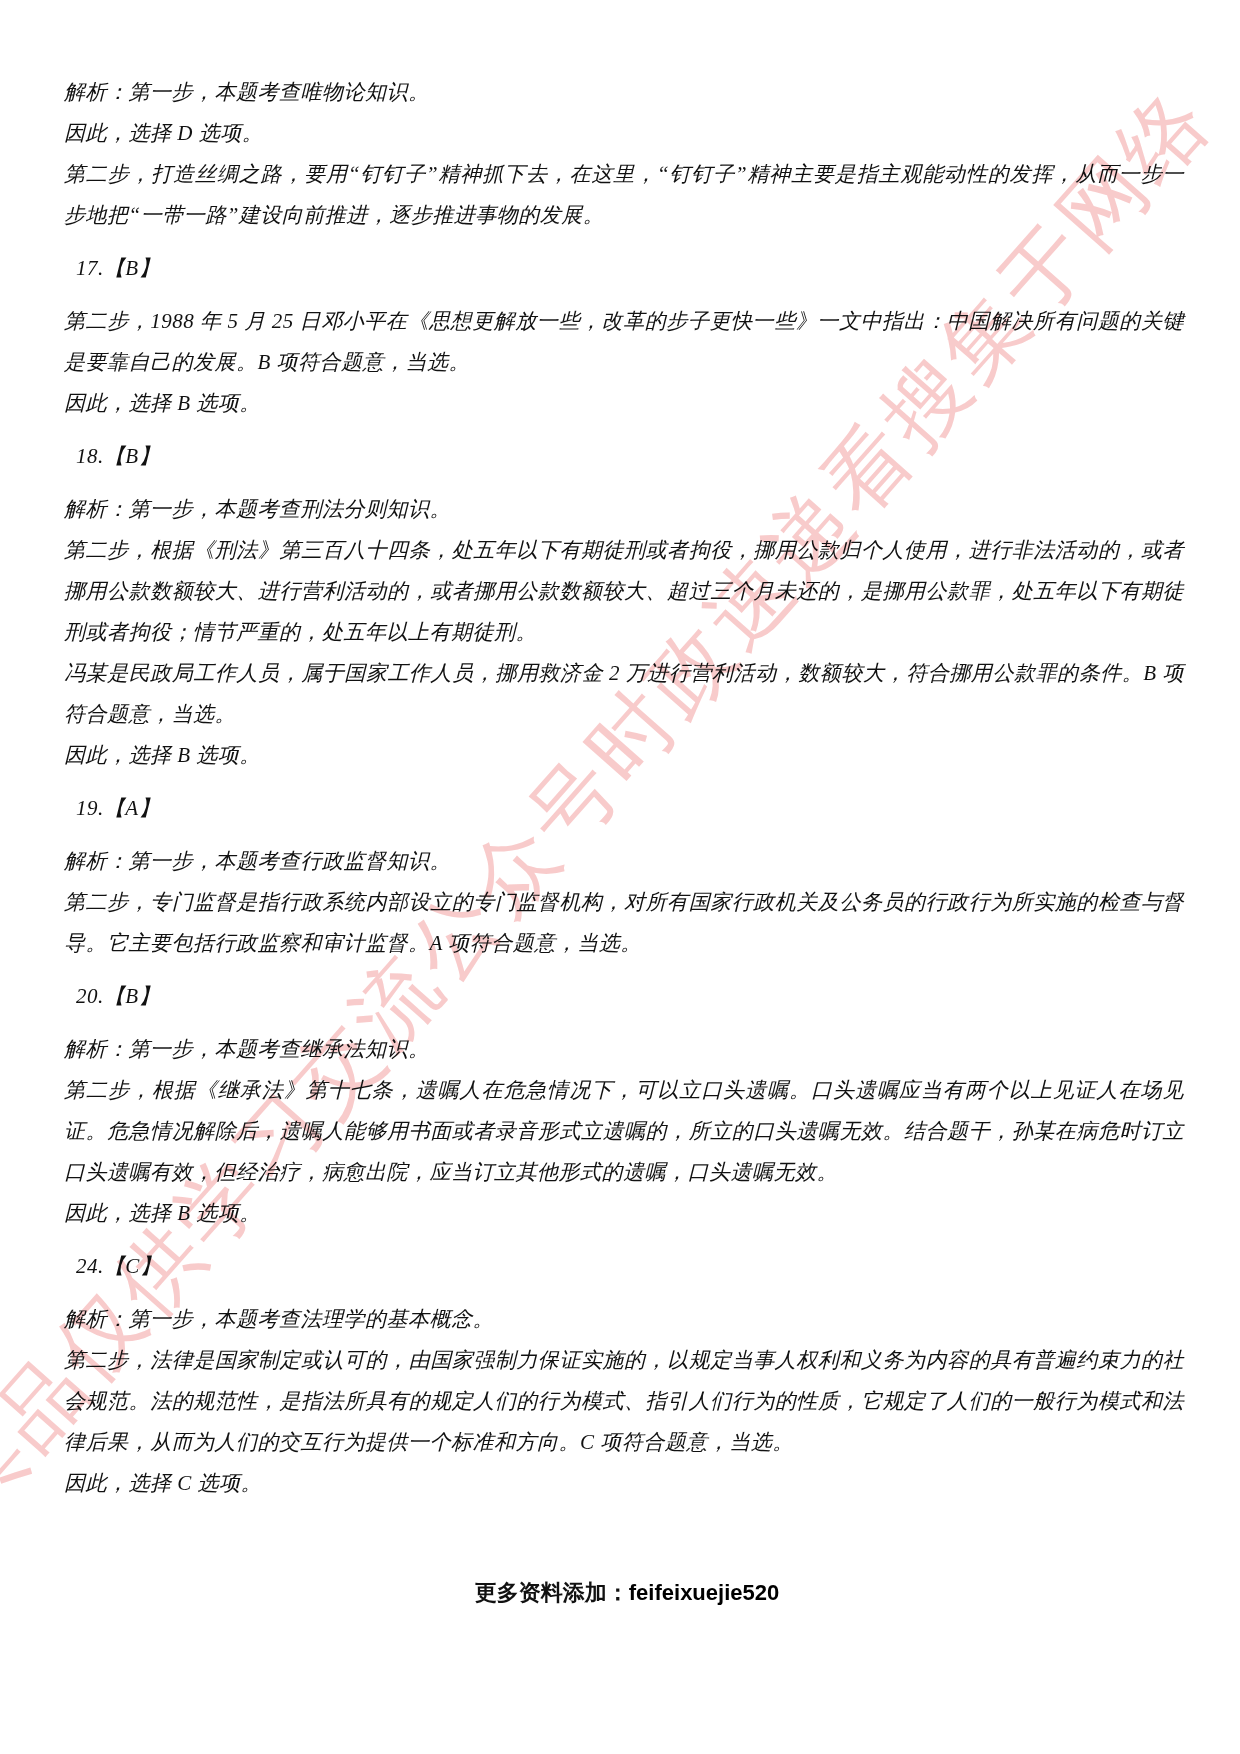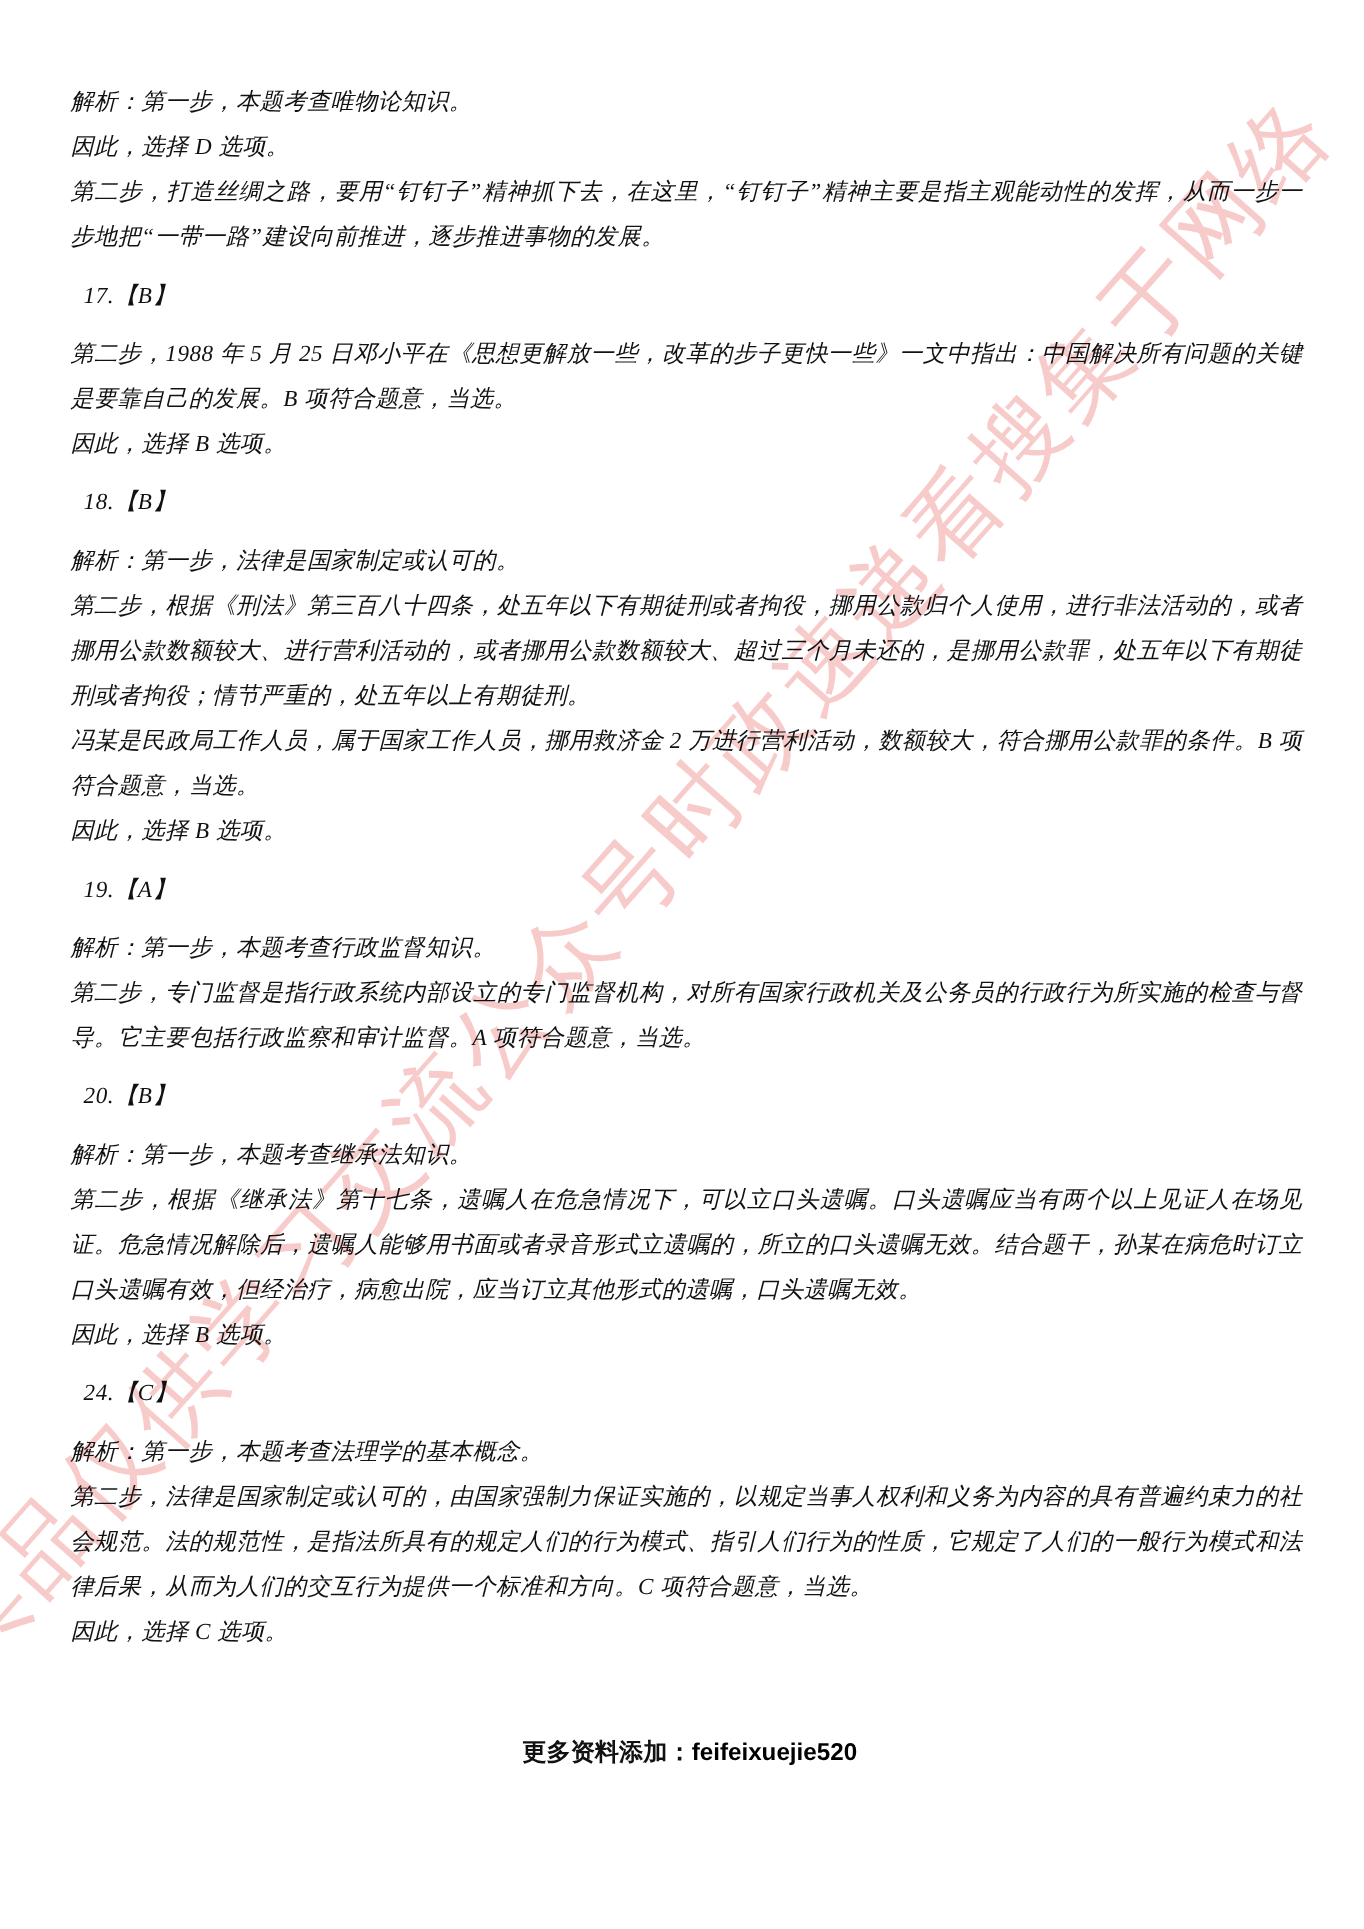--- a/index.html
+++ b/index.html
@@ -77,21 +77,21 @@
   <div class="watermark">非卖品仅供学习交流公众号时政速递看搜集于网络</div>
 
   <div class="content">
       <p>解析：第一步，本题考查唯物论知识。</p>
       <p>因此，选择 D 选项。</p>
       <p>第二步，打造丝绸之路，要用“钉钉子”精神抓下去，在这里，“钉钉子”精神主要是指主观能动性的发挥，从而一步一步地把“一带一路”建设向前推进，逐步推进事物的发展。</p>
       <p class="sec-heading">17.【B】</p>
       <p>第二步，1988 年 5 月 25 日邓小平在《思想更解放一些，改革的步子更快一些》一文中指出：中国解决所有问题的关键是要靠自己的发展。B 项符合题意，当选。</p>
       <p>因此，选择 B 选项。</p>
       <p class="sec-heading">18.【B】</p>
-      <p>解析：第一步，法律是国家制定或认可的。</p>
+      <p>解析：第一步，本题考查刑法分则知识。</p>
       <p>第二步，根据《刑法》第三百八十四条，处五年以下有期徒刑或者拘役，挪用公款归个人使用，进行非法活动的，或者挪用公款数额较大、进行营利活动的，或者挪用公款数额较大、超过三个月未还的，是挪用公款罪，处五年以下有期徒刑或者拘役；情节严重的，处五年以上有期徒刑。</p>
       <p>冯某是民政局工作人员，属于国家工作人员，挪用救济金 2 万进行营利活动，数额较大，符合挪用公款罪的条件。B 项符合题意，当选。</p>
       <p>因此，选择 B 选项。</p>
       <p class="sec-heading">19.【A】</p>
       <p>解析：第一步，本题考查行政监督知识。</p>
       <p>第二步，专门监督是指行政系统内部设立的专门监督机构，对所有国家行政机关及公务员的行政行为所实施的检查与督导。它主要包括行政监察和审计监督。A 项符合题意，当选。</p>
       <p class="sec-heading">20.【B】</p>
       <p>解析：第一步，本题考查继承法知识。</p>
       <p>第二步，根据《继承法》第十七条，遗嘱人在危急情况下，可以立口头遗嘱。口头遗嘱应当有两个以上见证人在场见证。危急情况解除后，遗嘱人能够用书面或者录音形式立遗嘱的，所立的口头遗嘱无效。结合题干，孙某在病危时订立口头遗嘱有效，但经治疗，病愈出院，应当订立其他形式的遗嘱，口头遗嘱无效。</p>
       <p>因此，选择 B 选项。</p>

